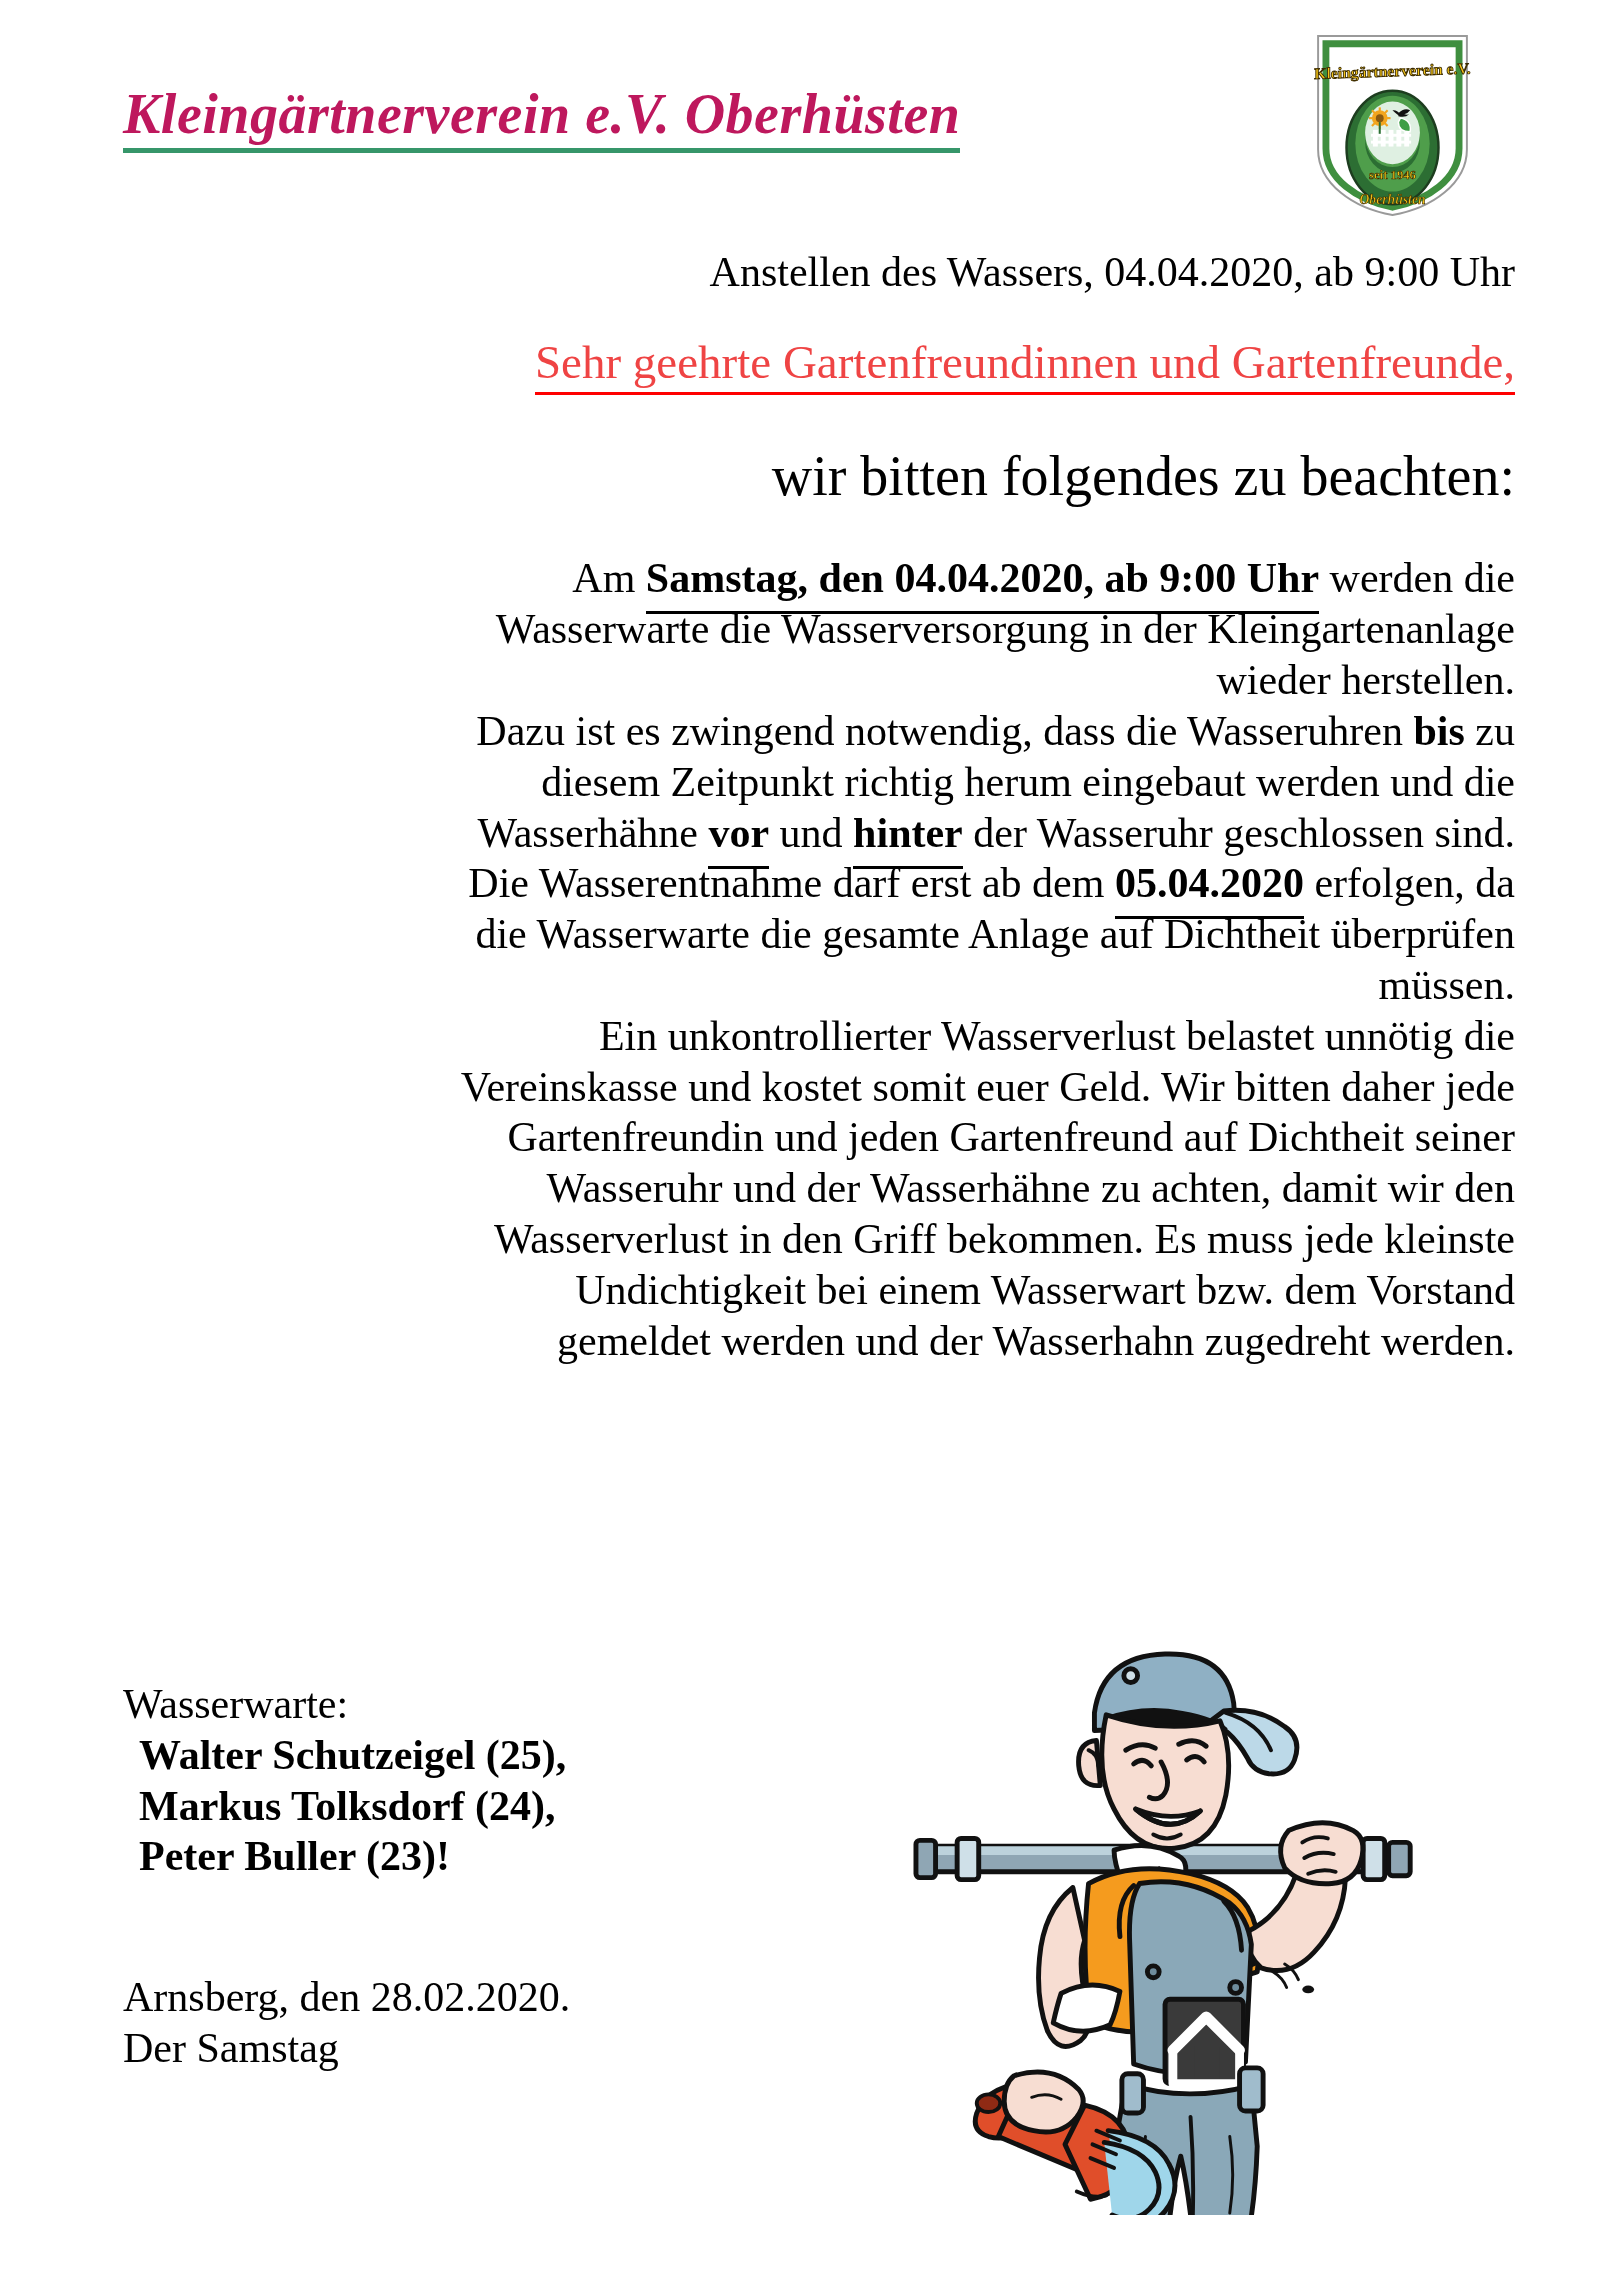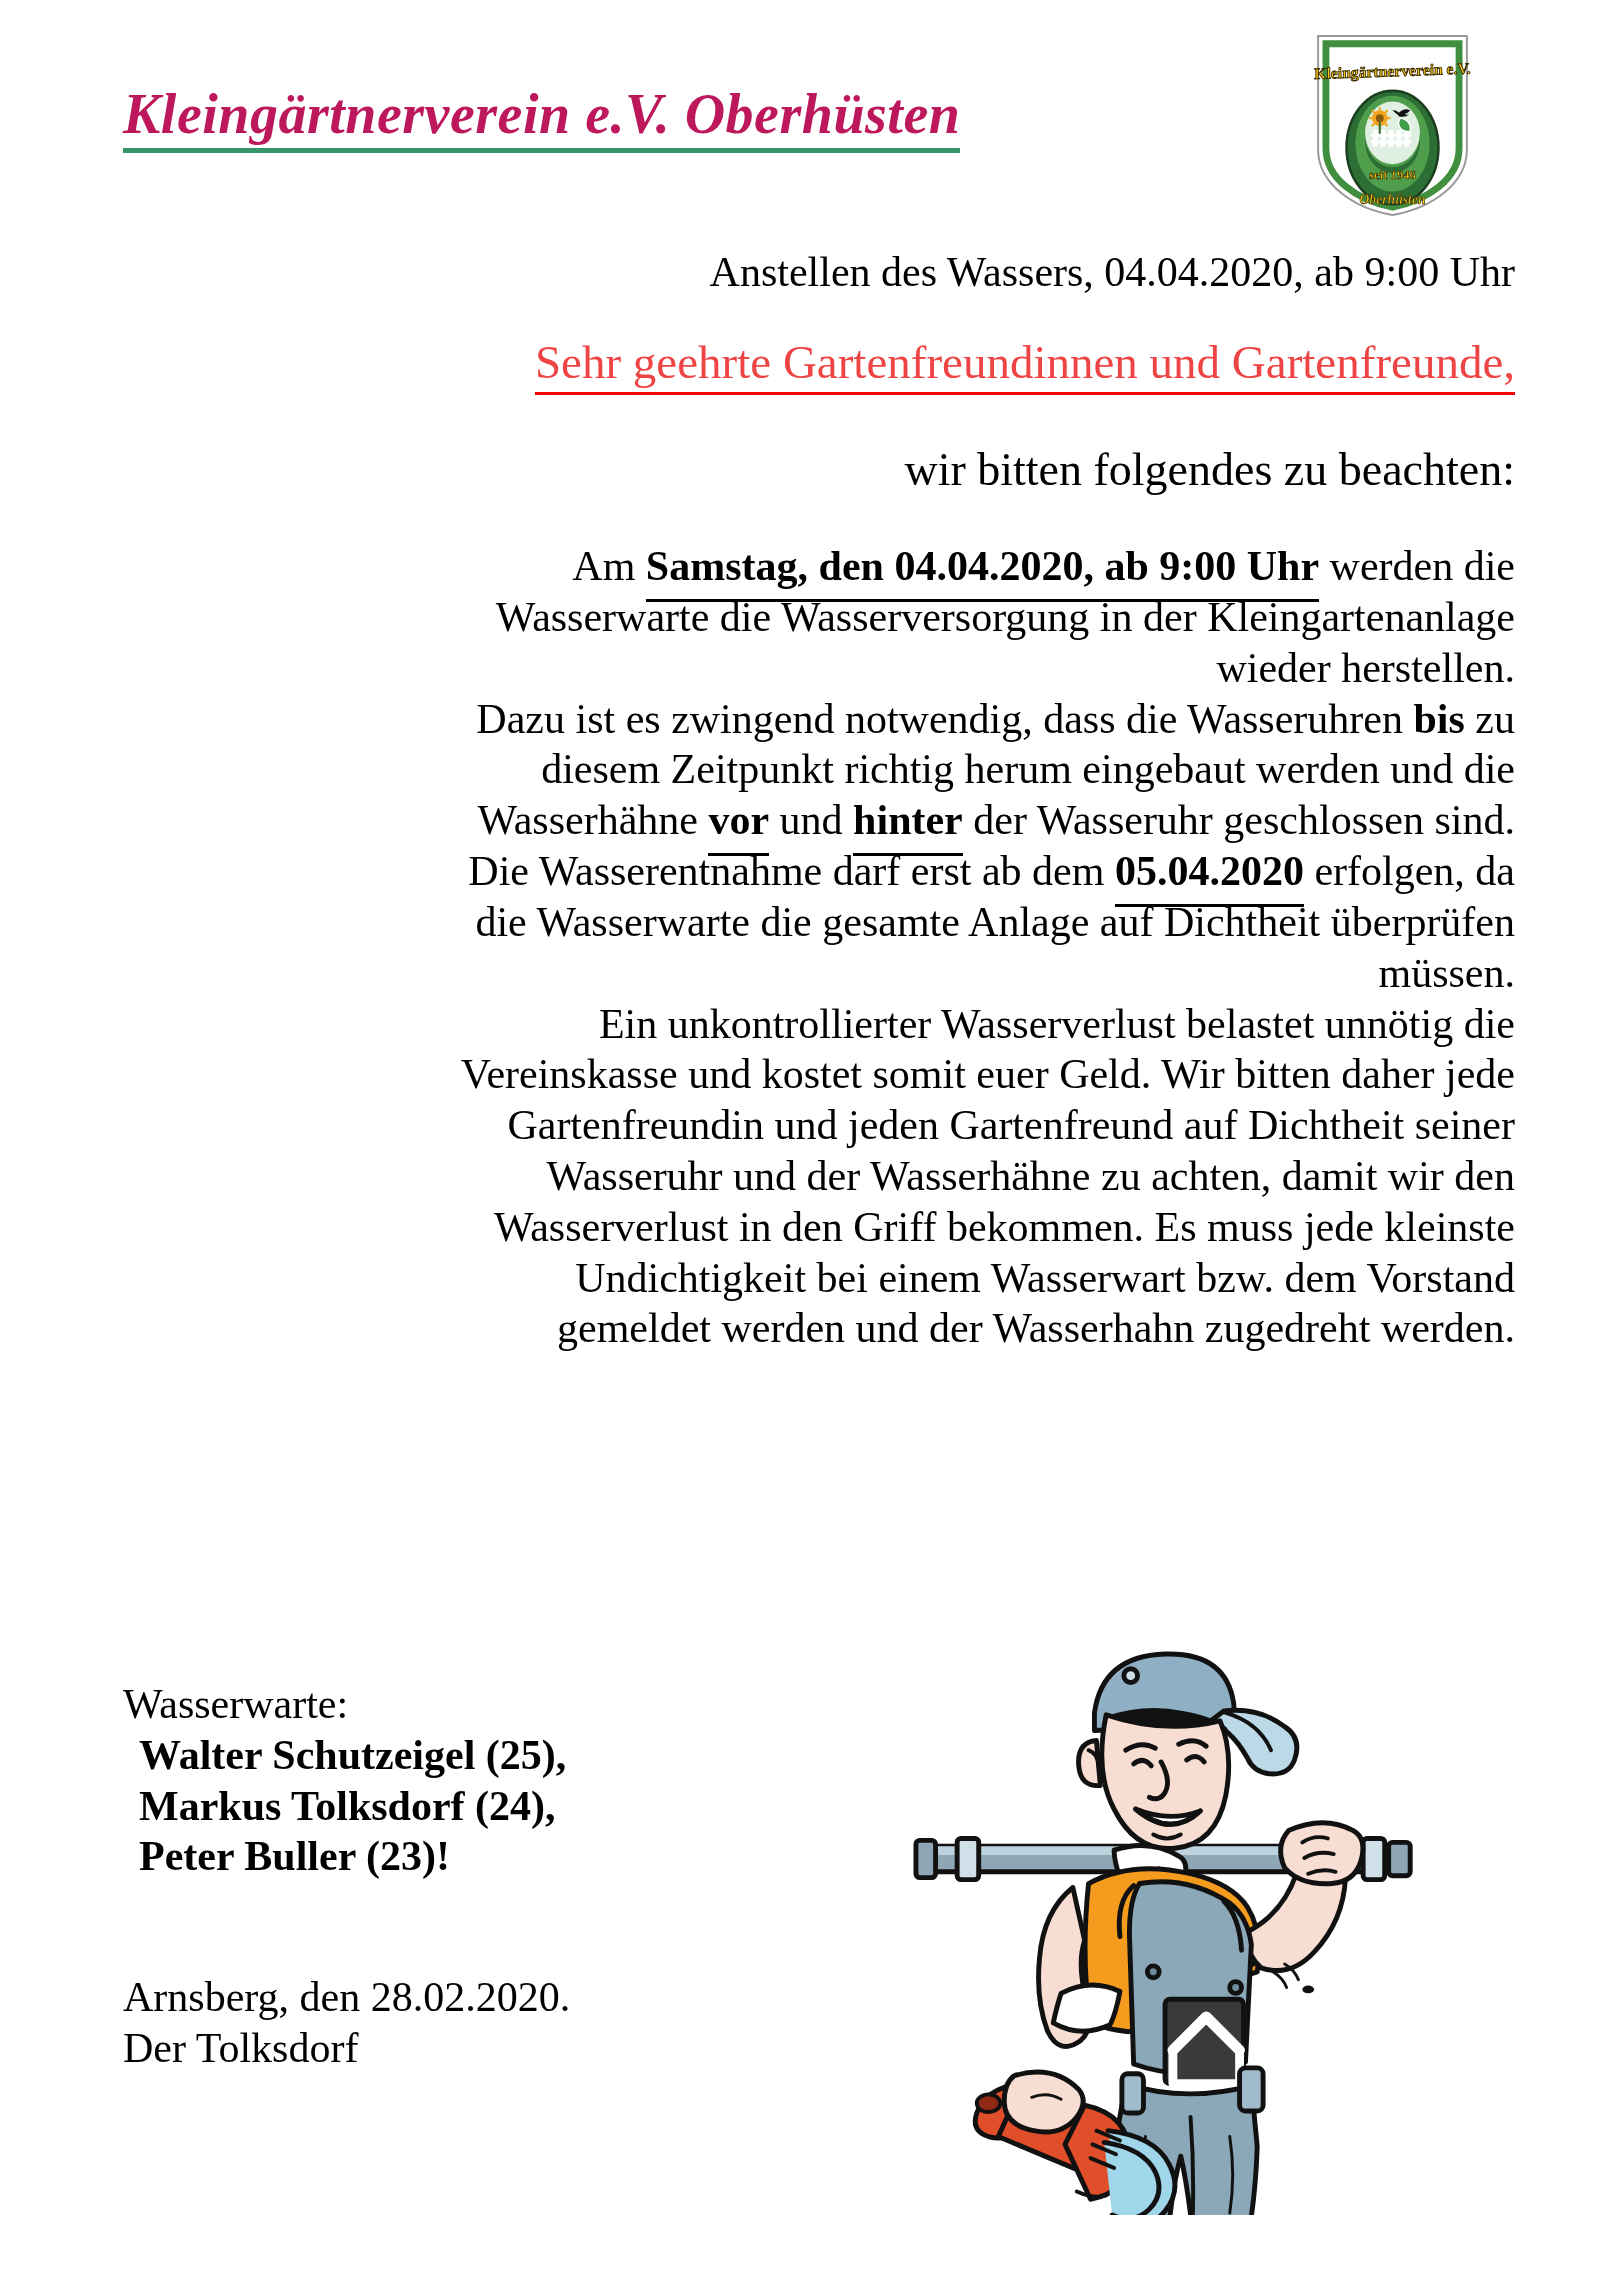--- a/index.html
+++ b/index.html
@@ -85,21 +85,21 @@
     color: #ef4444;
     white-space: nowrap;
   }
   .greeting span.u {
     border-bottom: 3.9px solid #fe0000;
     padding-bottom: 2.9px;
     display: inline-block;
   }
   .request {
     margin-top: 47px;
-    font-size: 46px;
+    font-size: 56px;
     margin-left: 20px;
   }
   .block {
     margin-top: 43px;
   }
   b.bu {
     font-weight: bold;
     border-bottom: 3.9px solid #000;
     padding-bottom: 10px;
   }
@@ -244,21 +244,21 @@
 
   <div class="sig">
     <div>Wasserwarte:</div>
     <div class="bold">Walter Schutzeigel (25),</div>
     <div class="bold">Markus Tolksdorf (24),</div>
     <div class="bold">Peter Buller (23)!</div>
   </div>
 
   <div class="closing">
     <div>Arnsberg, den 28.02.2020.</div>
-    <div>Der Tolksdorf</div>
+    <div>Der Samstag</div>
   </div>
 
   <div class="plumber">
     <svg viewBox="0 0 520 620" width="510" height="608" xmlns="http://www.w3.org/2000/svg">
       <g stroke="#111111" stroke-width="5" stroke-linejoin="round" stroke-linecap="round">
 
         <g>
           <rect x="10" y="244" width="490" height="26" rx="6" fill="#8fa6b4"></rect>
           <rect x="10" y="244" width="490" height="9" rx="4" fill="#bcd2dc" stroke="none"></rect>
           <rect x="46" y="236" width="22" height="42" rx="4" fill="#cfe0e8"></rect>

